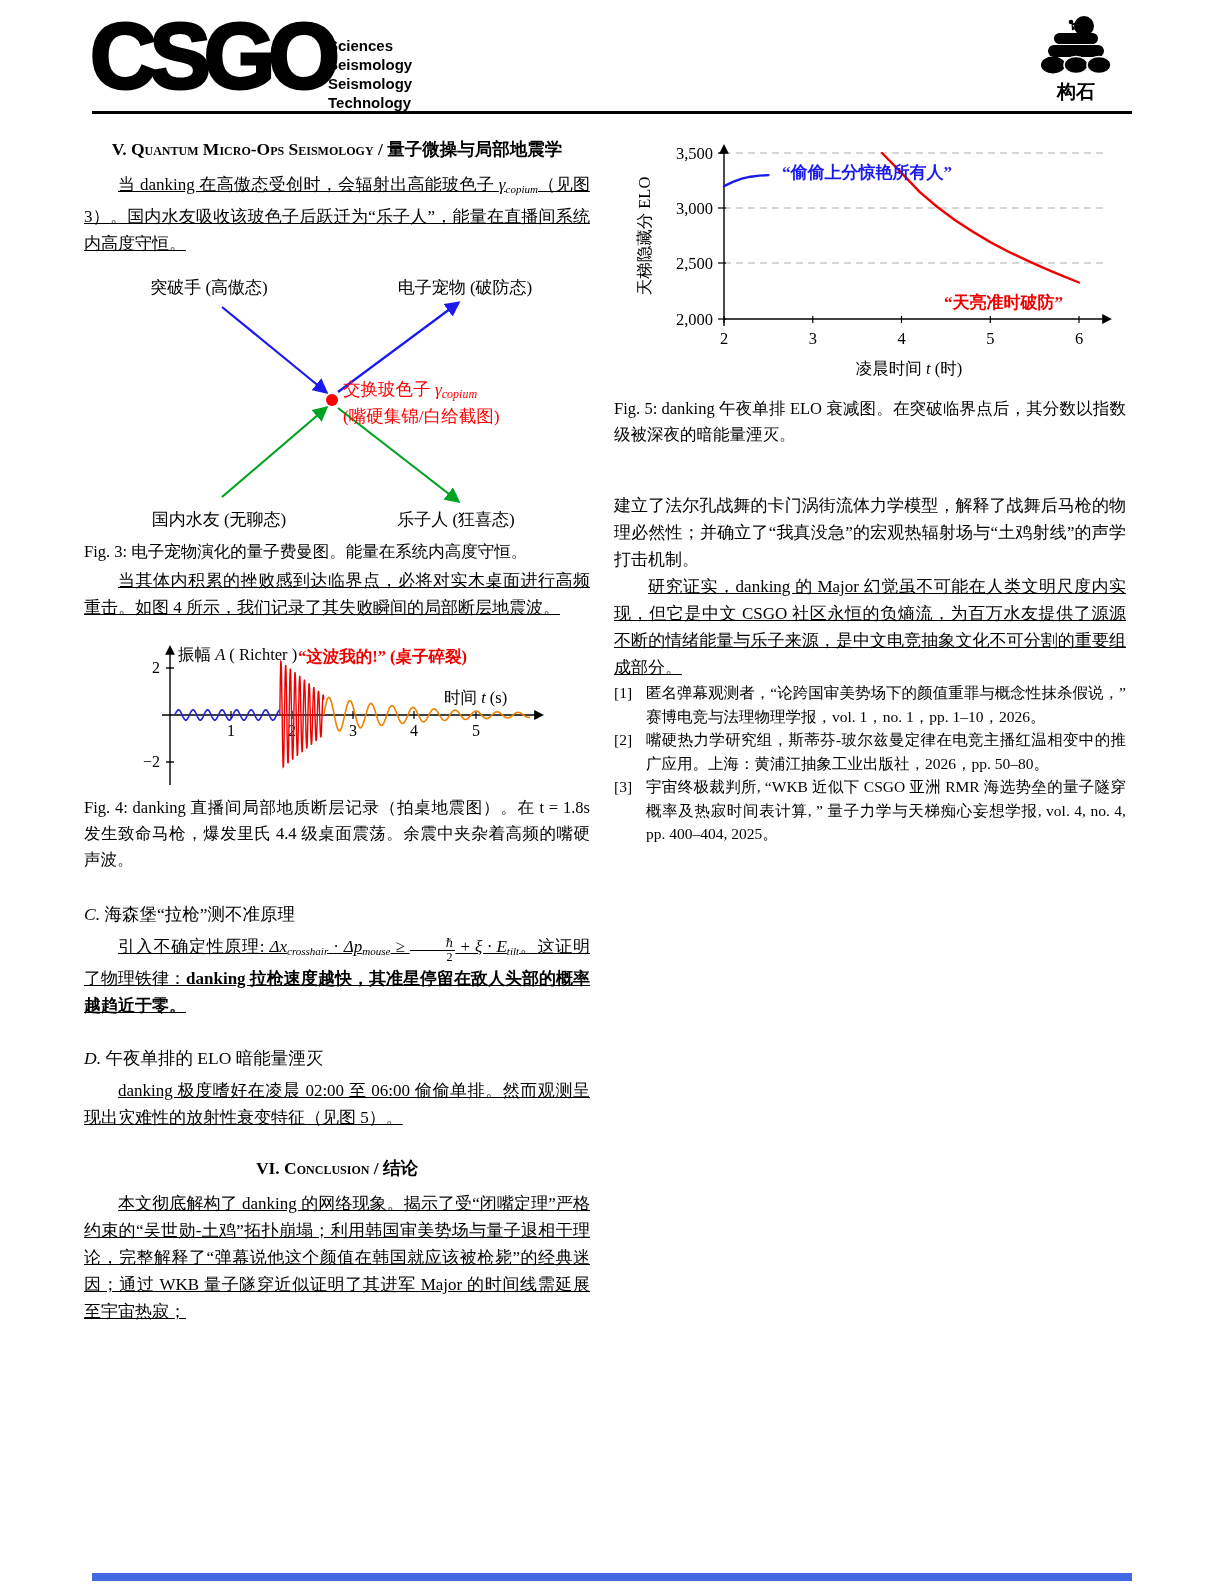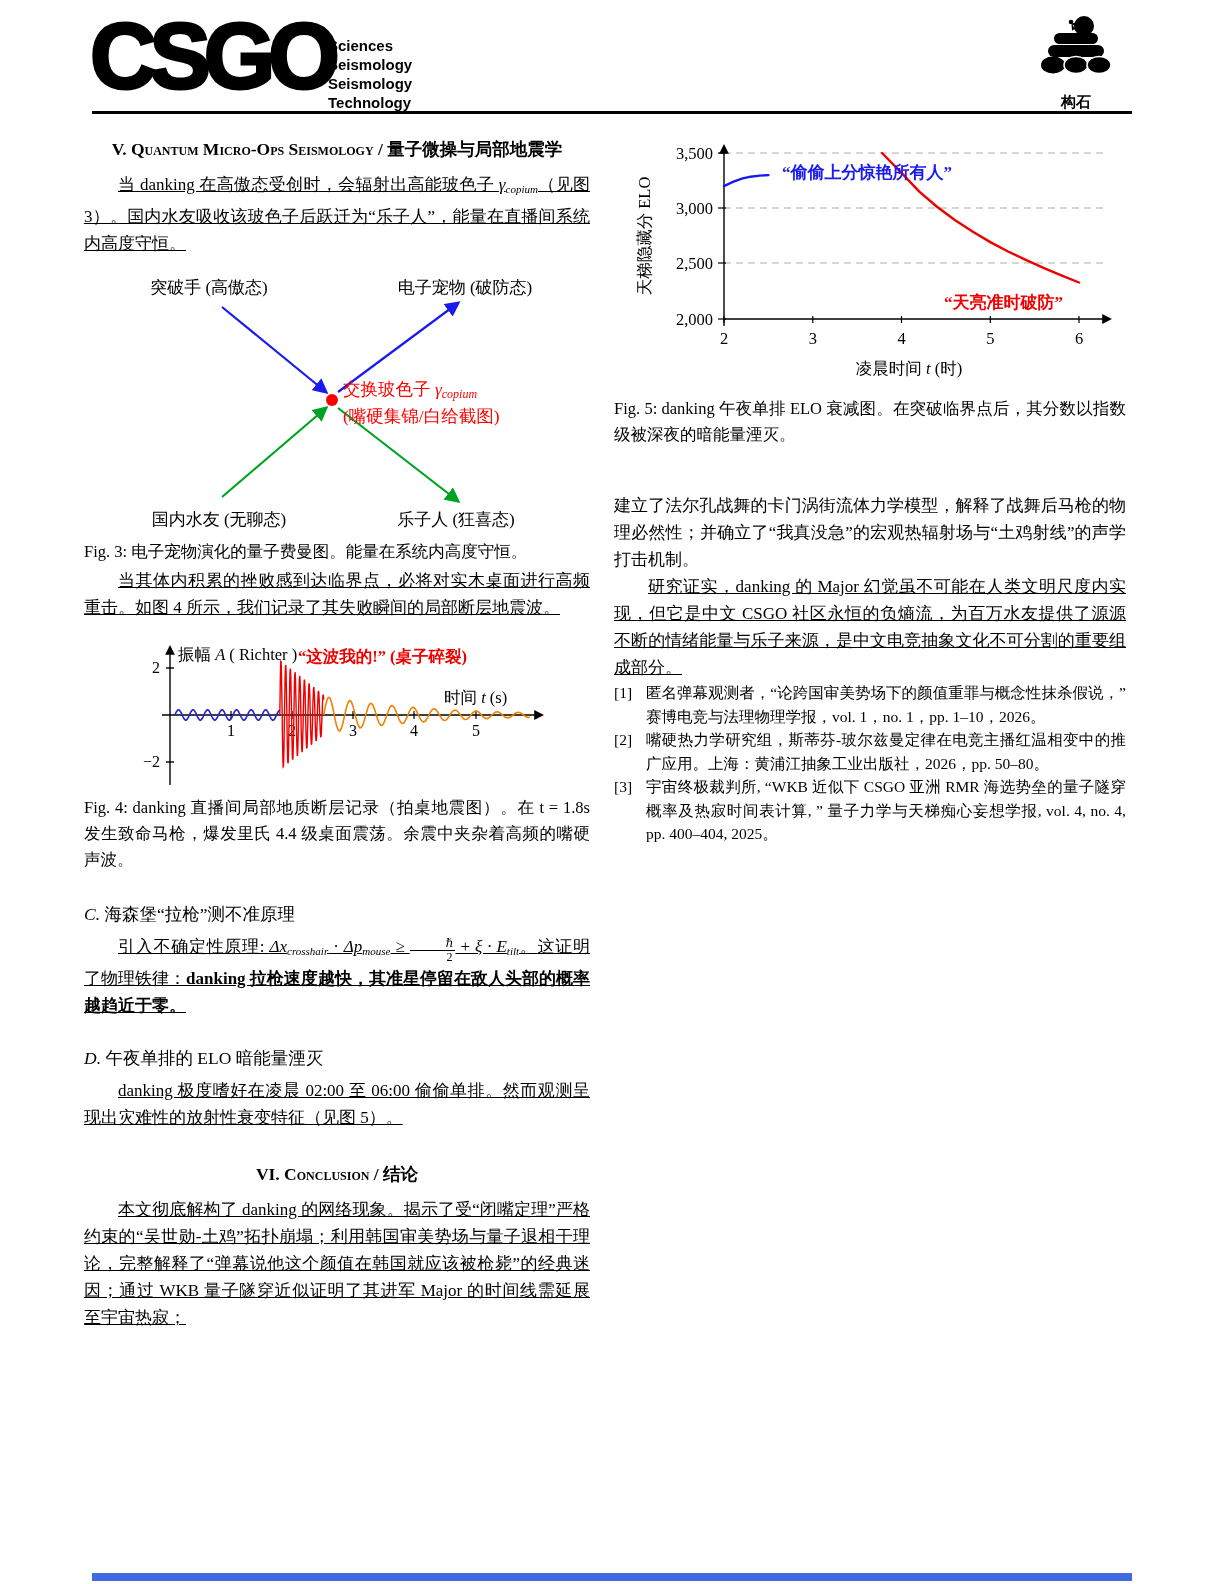--- a/index.html
+++ b/index.html
@@ -8,21 +8,21 @@
   .abs{position:absolute;}
 
   
   #logo-shit{left:90px;top:14px;font-family:"Liberation Sans","DejaVu Sans",sans-serif;
     font-weight:bold;font-size:92px;line-height:84px;letter-spacing:-7px;
     -webkit-text-stroke:3px #000;}
   #logo-tagline{left:328px;top:36px;font-family:"Liberation Sans","DejaVu Sans",sans-serif;
     font-weight:bold;font-size:15px;line-height:19px;}
   #org-logo{left:1036px;top:14px;width:80px;text-align:center;}
   #org-logo .org-label{font-family:"Liberation Sans","DejaVu Sans",sans-serif;
-    font-weight:bold;font-size:15px;margin-top:15px;}
+    font-weight:bold;font-size:19px;margin-top:1px;}
   #header-rule{left:92px;top:111px;width:1040px;height:3px;background:#000;}
 
   
   #columns{left:84px;top:134px;width:1042px;display:flex;gap:24px;}
   #col-left{width:506px;}
   #col-right{width:512px;}
 
   .sechead{text-align:center;font-variant:small-caps;font-size:17.5px;line-height:27px;margin:0 0 8px 0;}
   .subhead{font-size:17.5px;line-height:26px;margin:14px 0 6px 0;}
   .subhead .letter{font-style:italic;}
@@ -154,21 +154,21 @@
     </figure>
 
     <div class="subhead" style="margin-top:28px;"><span class="letter">C.</span><span> 海森堡“拉枪”测不准原理</span></div>
 
     <p class="body-text indent"><span>引入不确定性原理: </span><span class="mvar">Δx</span><span class="msub">crosshair</span><span> · </span><span class="mvar">Δp</span><span class="msub">mouse</span><span> ≥ </span><span class="frac"><span class="num">ℏ</span><span class="den">2</span></span><span> + </span><span class="mvar">ξ · E</span><span class="msub">tilt</span><span>。</span><span>这证明了物理铁律：</span><span class="bold">danking 拉枪速度越快，其准星停留在敌人头部的概率越趋近于零。</span></p>
 
     <div class="subhead" style="margin-top:26px;"><span class="letter">D.</span><span> 午夜单排的 ELO 暗能量湮灭</span></div>
 
     <p class="body-text indent">danking 极度嗜好在凌晨 02:00 至 06:00 偷偷单排。然而观测呈现出灾难性的放射性衰变特征（见图 5）。</p>
 
-    <h3 class="sechead" style="margin-top:30px;">VI. Conclusion / 结论</h3>
+    <h3 class="sechead" style="margin-top:24px;">VI. Conclusion / 结论</h3>
 
     <p class="body-text indent">本文彻底解构了 danking 的网络现象。揭示了受“闭嘴定理”严格约束的“吴世勋-土鸡”拓扑崩塌；利用韩国审美势场与量子退相干理论，完整解释了“弹幕说他这个颜值在韩国就应该被枪毙”的经典迷因；通过 WKB 量子隧穿近似证明了其进军 Major 的时间线需延展至宇宙热寂；</p>
   </div>
 
   <div id="col-right">
 
     <figure style="margin:2px 0 0 0;">
       <svg width="512" height="248" viewBox="0 0 512 248">
         <defs>
           <marker id="arrK2" viewBox="0 0 10 10" refX="8" refY="5" markerWidth="7" markerHeight="7" orient="auto-start-reverse">

